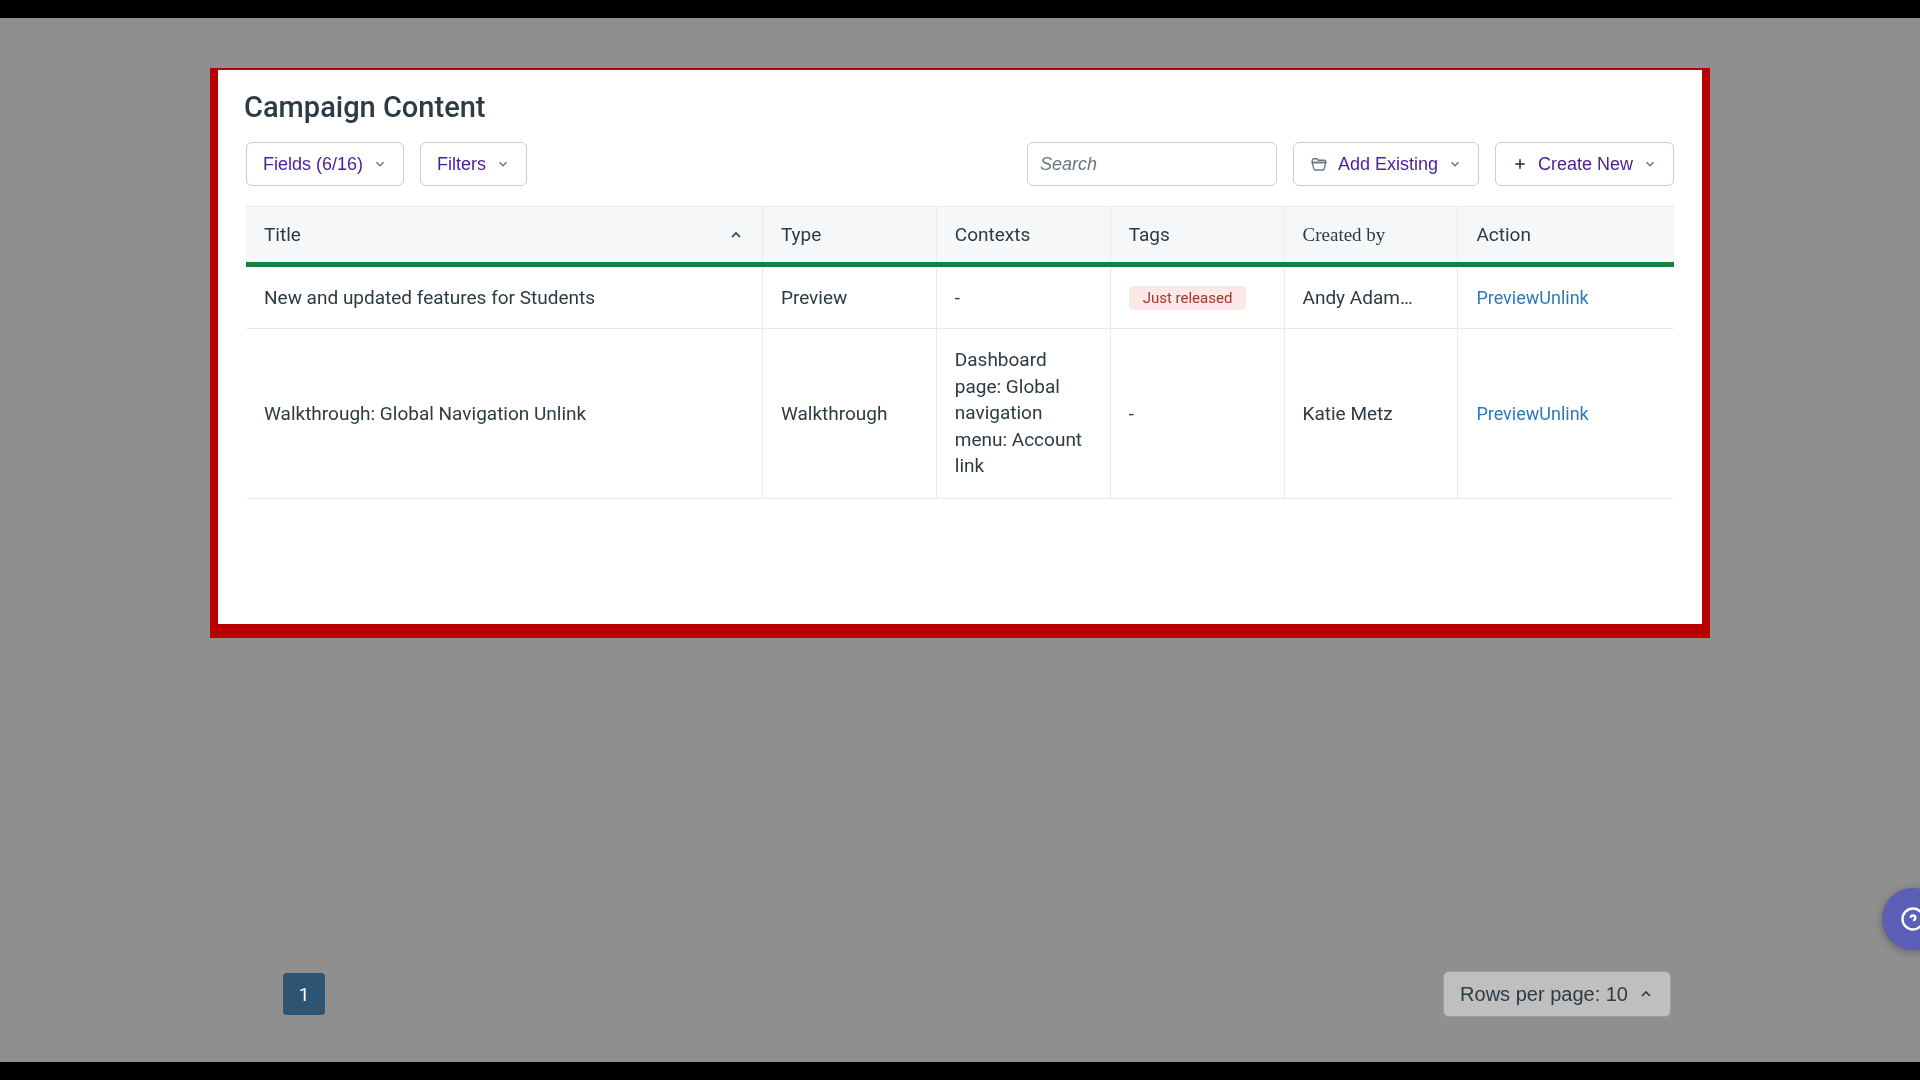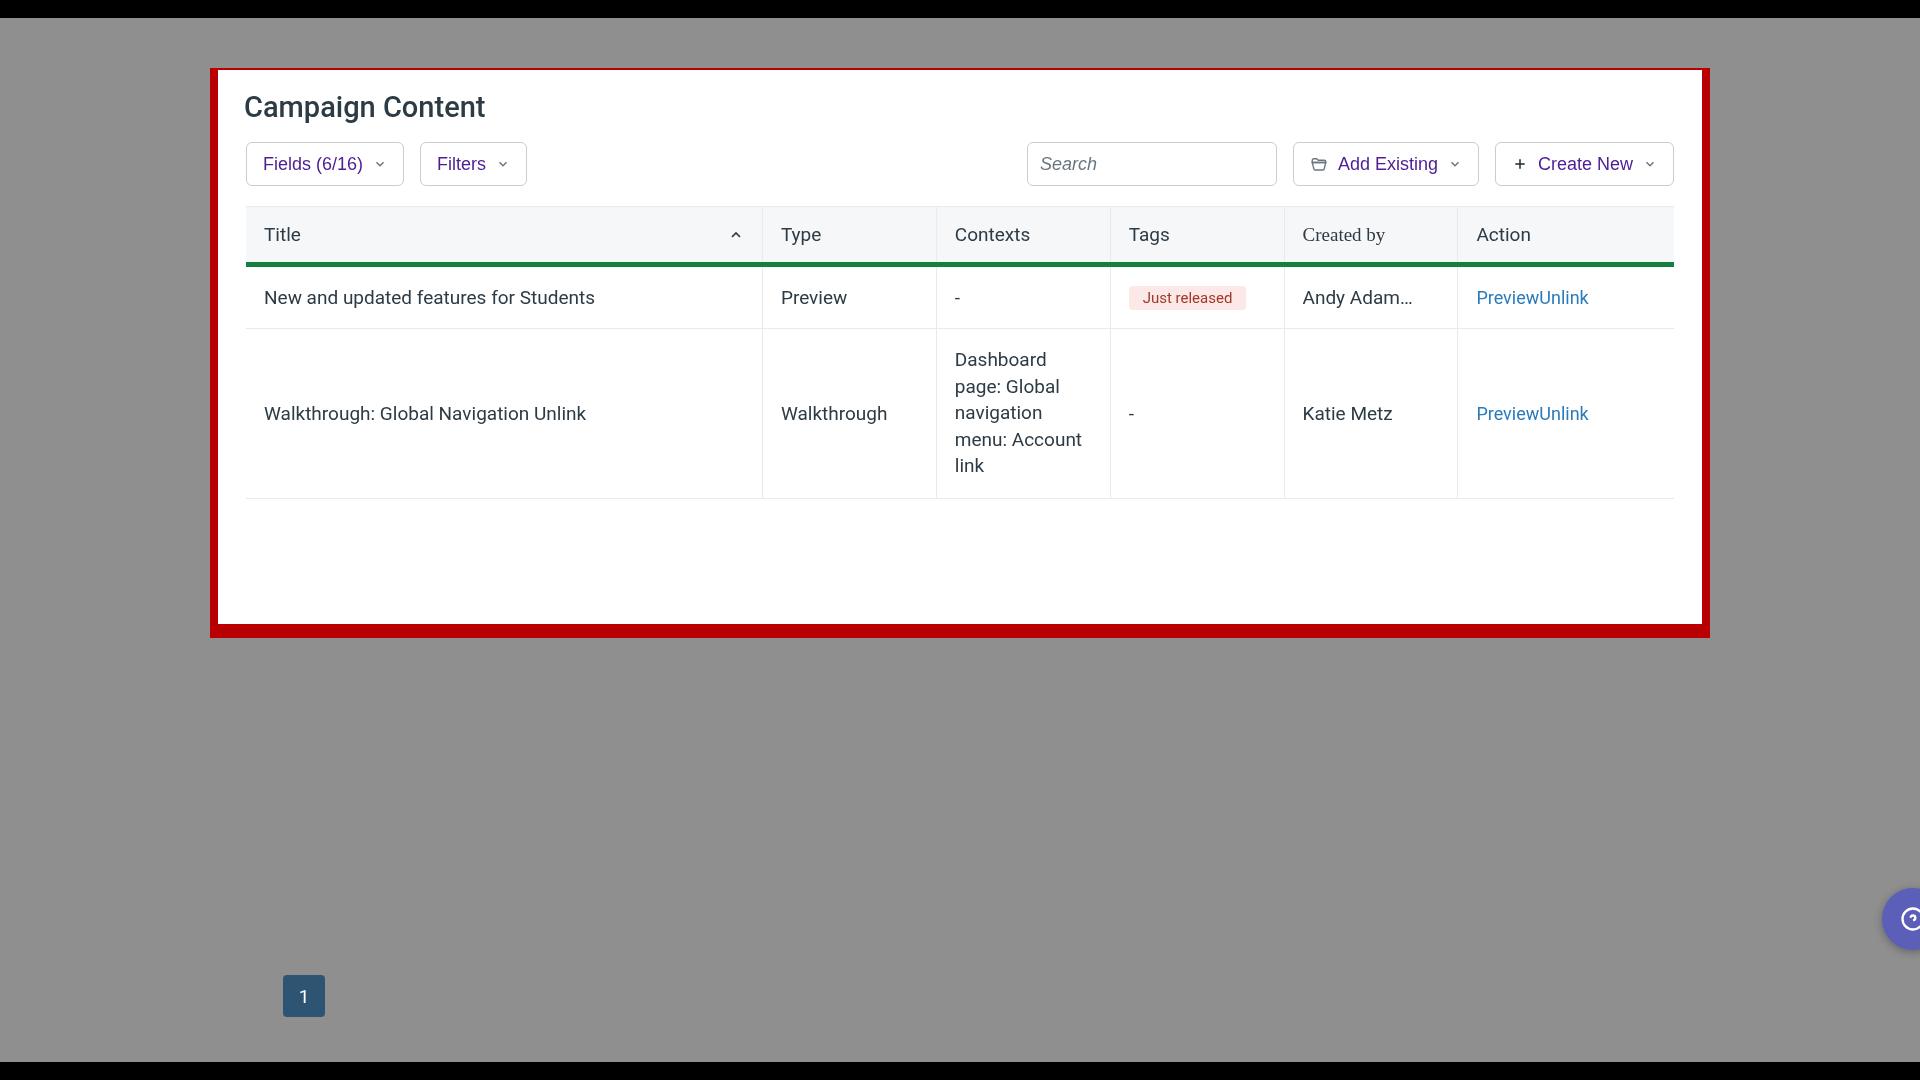--- a/index.html
+++ b/index.html
@@ -300,20 +300,26 @@
               <a>Unlink</a>
             </div>
           </td>
         </tr>
       </tbody>
     </table>
   </div>
 
   <div class="pagination-bar">
     <div class="page-badge">1</div>
+    <button class="rows-per-page">
+      <span>Rows per page: 10</span>
+      <svg width="16" height="16" viewBox="0 0 24 24" fill="none" stroke="#2d3b45" stroke-width="2.5">
+          <polyline points="6 15 12 9 18 15"></polyline>
+        </svg>
+    </button>
   </div>
 
   <div class="floating-btn">
     <svg width="28" height="28" viewBox="0 0 24 24" fill="none" stroke="#fff" stroke-width="2">
         <circle cx="12" cy="12" r="9"></circle>
         <path d="M12 16v.01M12 13a2 2 0 1 0-2-2"></path>
       </svg>
   </div>
 
 </div>

